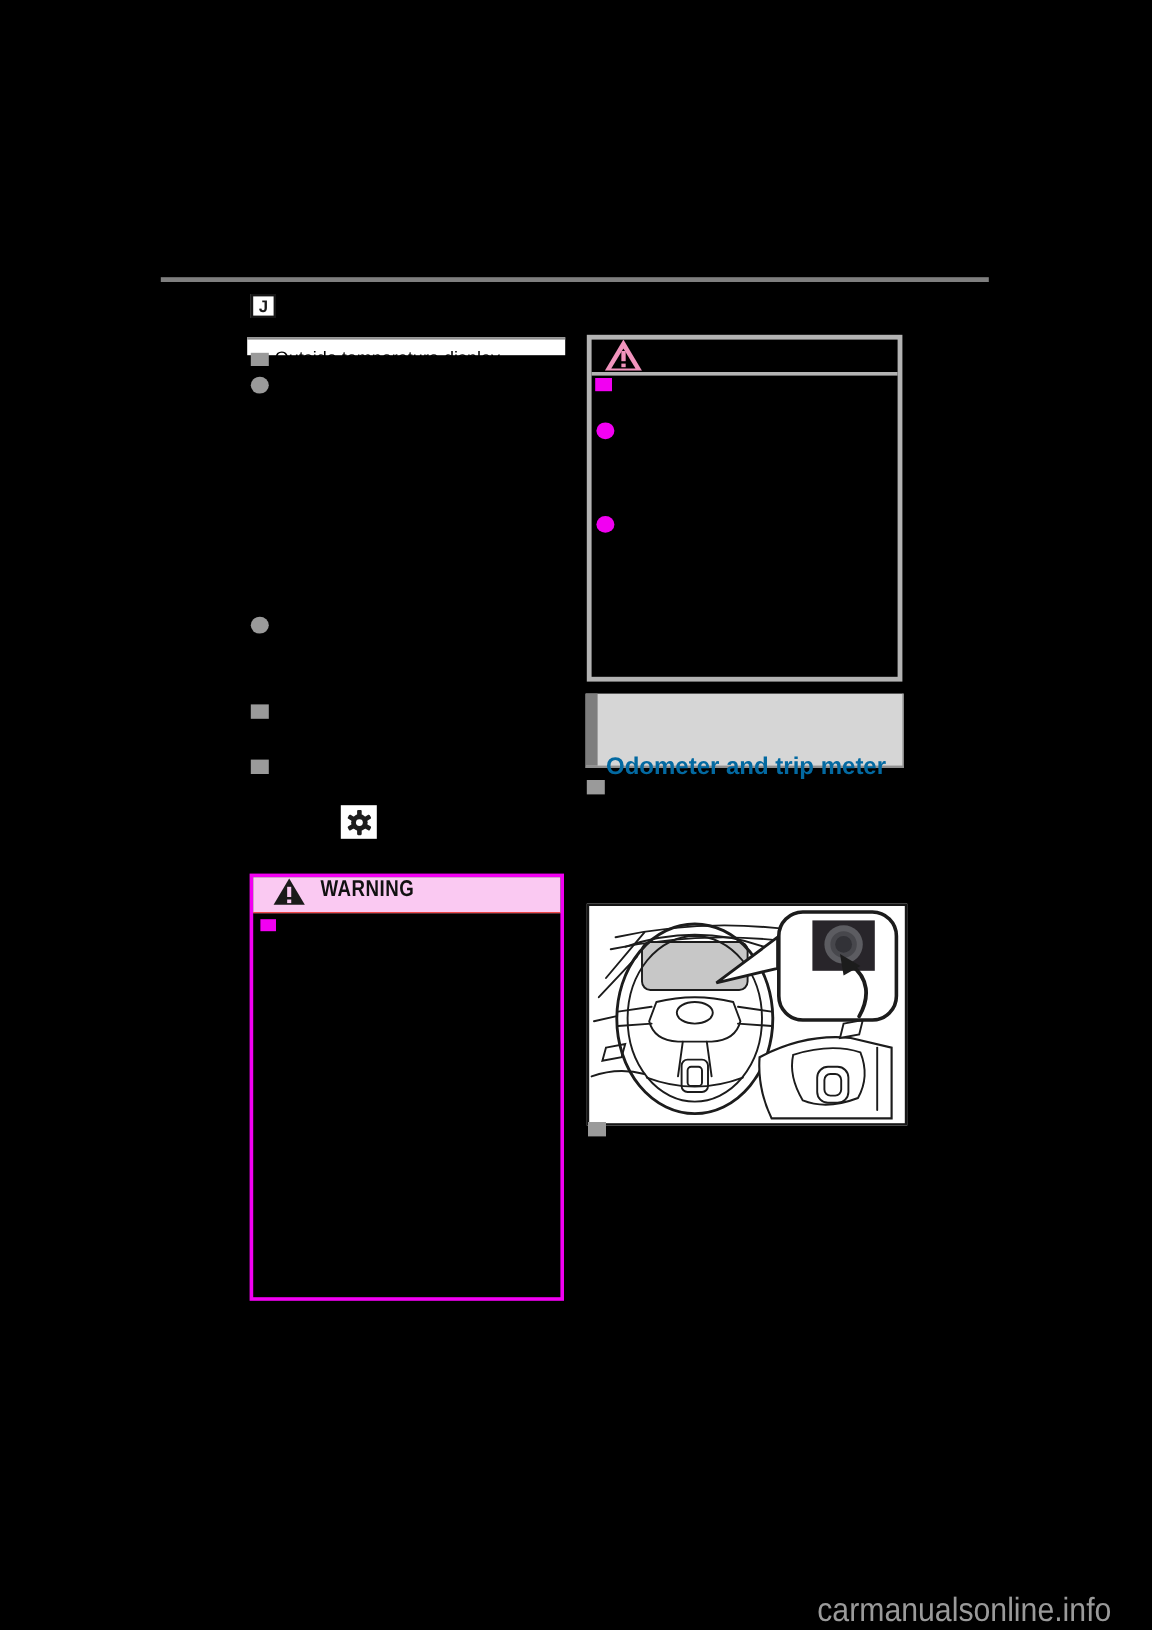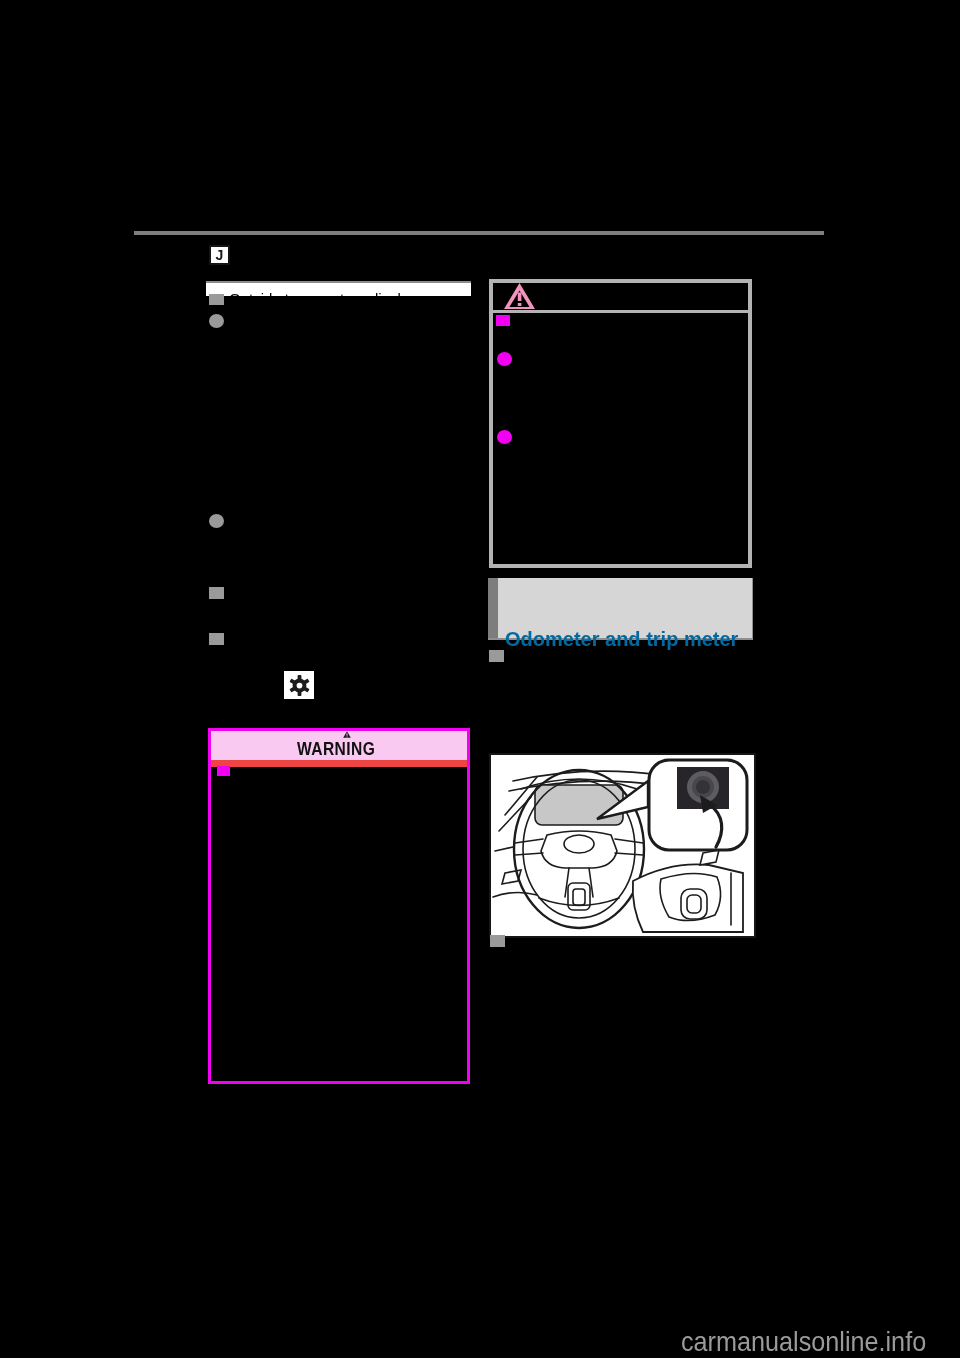--- a/index.html
+++ b/index.html
@@ -30,22 +30,22 @@
   .msq{background:#f200f2;}
   .mdot{background:#f200f2;border-radius:50%;}
 
   
   .gear-box{left:284px;top:671px;width:30px;height:28px;background:#fff;
     display:flex;align-items:center;justify-content:center;}
 
   
   .warning-box{left:208px;top:728px;width:256px;height:350px;border:3px solid #f200f2;}
   .warning-header{
-    height:29px;background:#fac9f2;border-bottom:7px solid #ef4444;
-    display:flex;align-items:center;flex-direction:column;
+    height:29px;background:#fac9f2;border-bottom:1px solid #ef4444;
+    display:flex;
   }
   .warning-tri{margin-left:16px;}
   .warning-title{
     margin-left:12px;color:#111;font-weight:bold;font-size:19px;letter-spacing:.5px;
     transform:scaleX(.82);transform-origin:left center;
   }
 
   
   .notice-box{left:489px;top:279px;width:255px;height:281px;border:4px solid #b3b3b3;}
   .notice-header{height:27px;border-bottom:3px solid #b3b3b3;display:flex;align-items:flex-end;}

